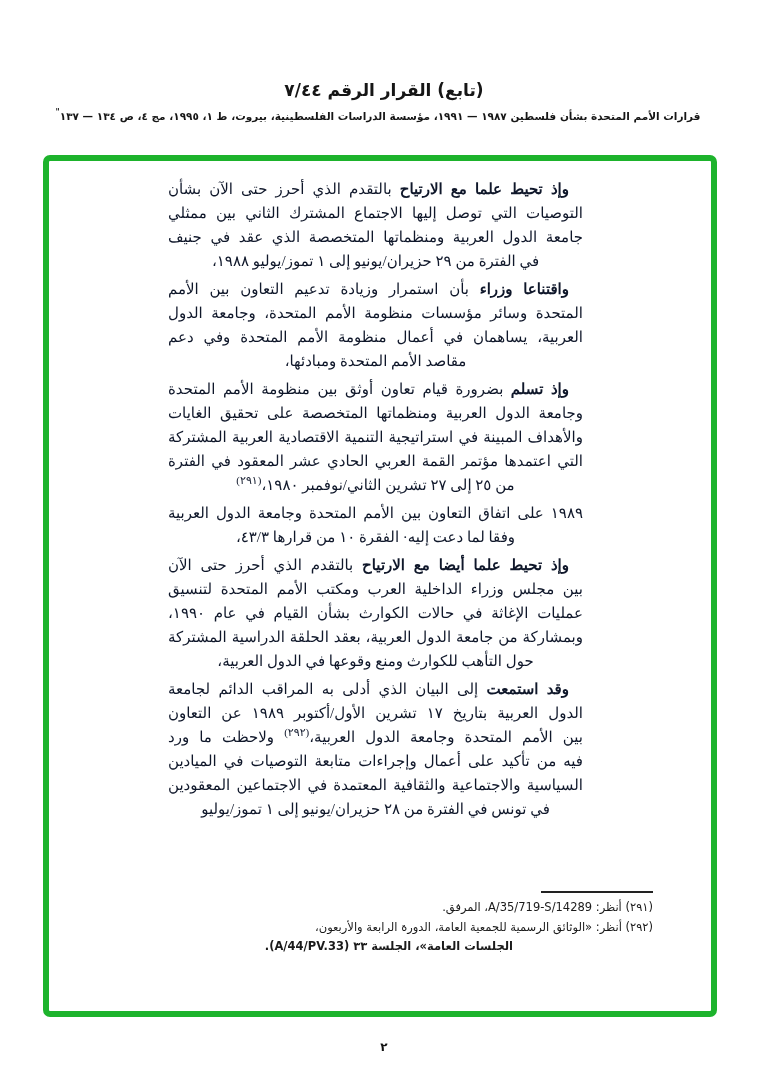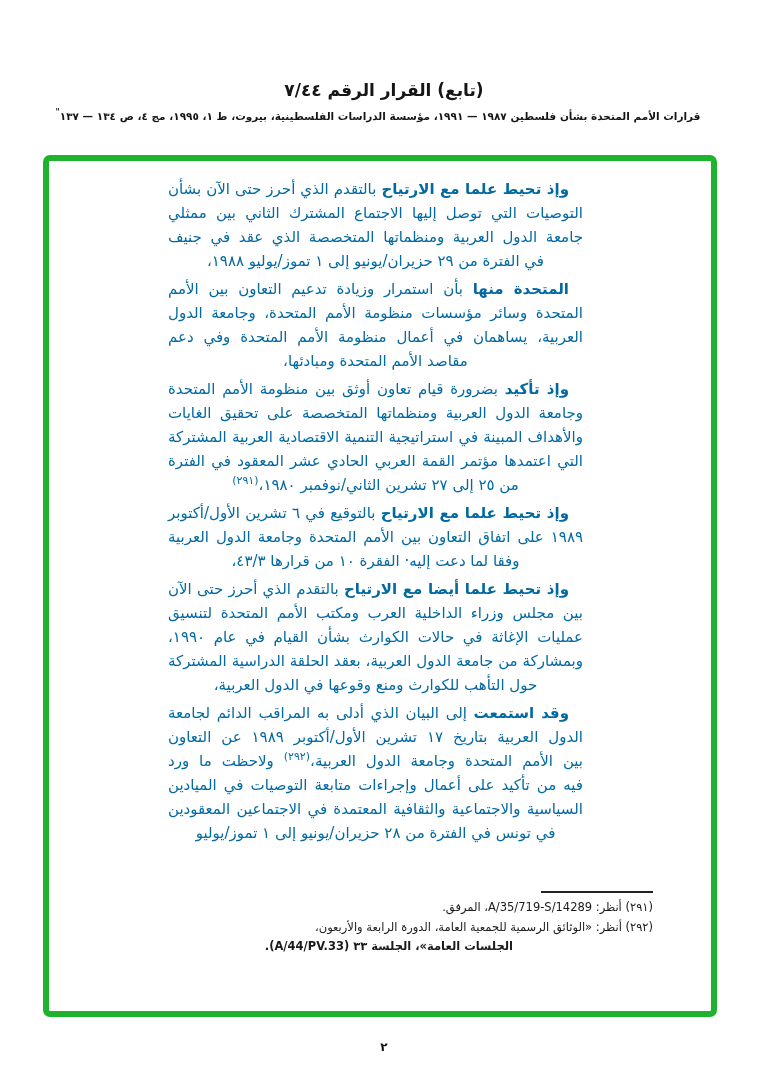--- a/index.html
+++ b/index.html
@@ -16,21 +16,21 @@
     direction:rtl;font-size:10.5px;font-weight:bold;white-space:nowrap;
   }
   .doc-source sup{font-size:8px;}
   .green-box{
     position:absolute;left:43px;top:155px;width:674px;height:862px;
     box-sizing:border-box;border:6px solid #1db32c;border-radius:7px;
     background:transparent;
   }
   .body-text{
     position:absolute;top:177px;right:185px;width:415px;
-    direction:rtl;font-size:15px;line-height:24px;color:#0369a1;
+    direction:rtl;font-size:15px;line-height:24px;color:#0f172a;font-family:Liberation Serif, serif;
   }
   .para{margin:0 0 4px 0;}
   .line{
     text-align:justify;text-align-last:justify;
     height:24px;overflow:visible;white-space:normal;
   }
   .line.first{padding-right:14px;}
   .line.last{text-align-last:center;}
   .line b{font-weight:bold;}
   .line sup{font-size:11px;line-height:0;vertical-align:6px;}
@@ -60,34 +60,33 @@
 <div class="green-box" style="border-color: rgb(29, 179, 44);"></div>
 
 <div class="body-text">
     <div class="para">
       <div class="line first"><b>وإذ تحيط علما مع الارتياح</b><span> بالتقدم الذي أحرز حتى الآن بشأن</span></div>
       <div class="line"><span>التوصيات التي توصل إليها الاجتماع المشترك الثاني بين ممثلي</span></div>
       <div class="line"><span>جامعة الدول العربية ومنظماتها المتخصصة الذي عقد في جنيف</span></div>
       <div class="line last"><span>في الفترة من ٢٩ حزيران/يونيو إلى ١ تموز/يوليو ١٩٨٨،</span></div>
     </div>
     <div class="para">
-      <div class="line first"><b>المتحدة منها</b><span> بأن استمرار وزيادة تدعيم التعاون بين الأمم</span></div>
+      <div class="line first"><b>واقتناعا وزراء</b><span> بأن استمرار وزيادة تدعيم التعاون بين الأمم</span></div>
       <div class="line"><span>المتحدة وسائر مؤسسات منظومة الأمم المتحدة، وجامعة الدول</span></div>
       <div class="line"><span>العربية، يساهمان في أعمال منظومة الأمم المتحدة وفي دعم</span></div>
       <div class="line last"><span>مقاصد الأمم المتحدة ومبادئها،</span></div>
     </div>
     <div class="para">
-      <div class="line first"><b>وإذ تأكيد</b><span> بضرورة قيام تعاون أوثق بين منظومة الأمم المتحدة</span></div>
+      <div class="line first"><b>وإذ تسلم</b><span> بضرورة قيام تعاون أوثق بين منظومة الأمم المتحدة</span></div>
       <div class="line"><span>وجامعة الدول العربية ومنظماتها المتخصصة على تحقيق الغايات</span></div>
       <div class="line"><span>والأهداف المبينة في استراتيجية التنمية الاقتصادية العربية المشتركة</span></div>
       <div class="line"><span>التي اعتمدها مؤتمر القمة العربي الحادي عشر المعقود في الفترة</span></div>
       <div class="line last"><span>من ٢٥ إلى ٢٧ تشرين الثاني/نوفمبر ١٩٨٠،</span><sup>(٢٩١)</sup></div>
     </div>
     <div class="para">
-      <div class="line first"><b>وإذ تحيط علما مع الارتياح</b><span> بالتوقيع في ٦ تشرين الأول/أكتوبر</span></div>
       <div class="line"><span>١٩٨٩ على اتفاق التعاون بين الأمم المتحدة وجامعة الدول العربية</span></div>
       <div class="line last"><span>وفقا لما دعت إليه· الفقرة ١٠ من قرارها ٤٣/٣،</span></div>
     </div>
     <div class="para">
       <div class="line first"><b>وإذ تحيط علما أيضا مع الارتياح</b><span> بالتقدم الذي أحرز حتى الآن</span></div>
       <div class="line"><span>بين مجلس وزراء الداخلية العرب ومكتب الأمم المتحدة لتنسيق</span></div>
       <div class="line"><span>عمليات الإغاثة في حالات الكوارث بشأن القيام في عام ١٩٩٠،</span></div>
       <div class="line"><span>وبمشاركة من جامعة الدول العربية، بعقد الحلقة الدراسية المشتركة</span></div>
       <div class="line last"><span>حول التأهب للكوارث ومنع وقوعها في الدول العربية،</span></div>
     </div>

